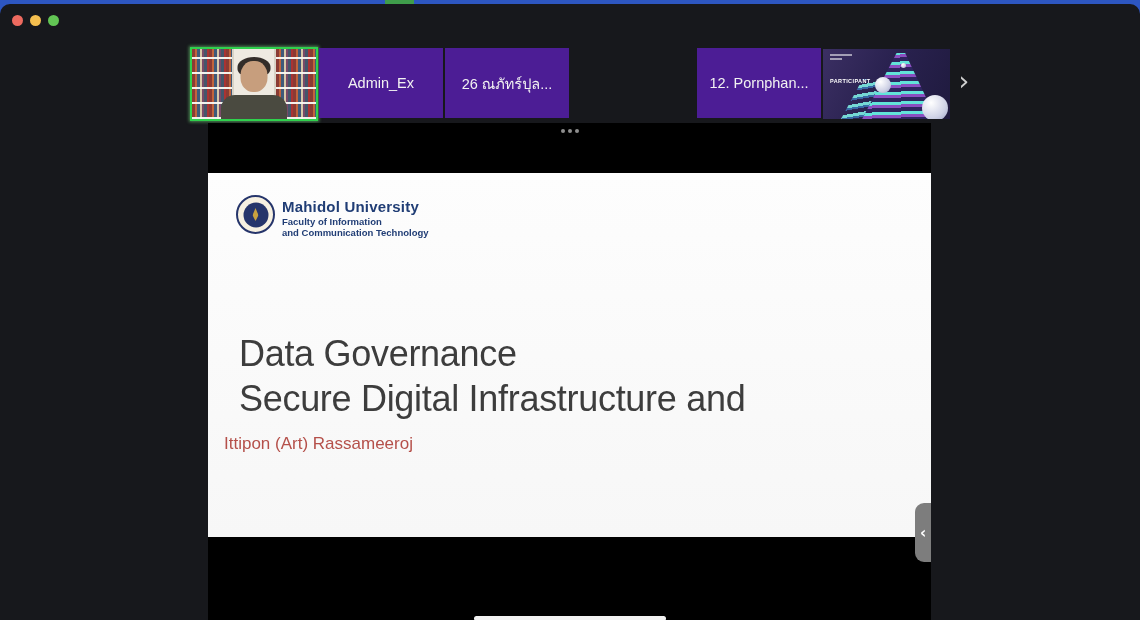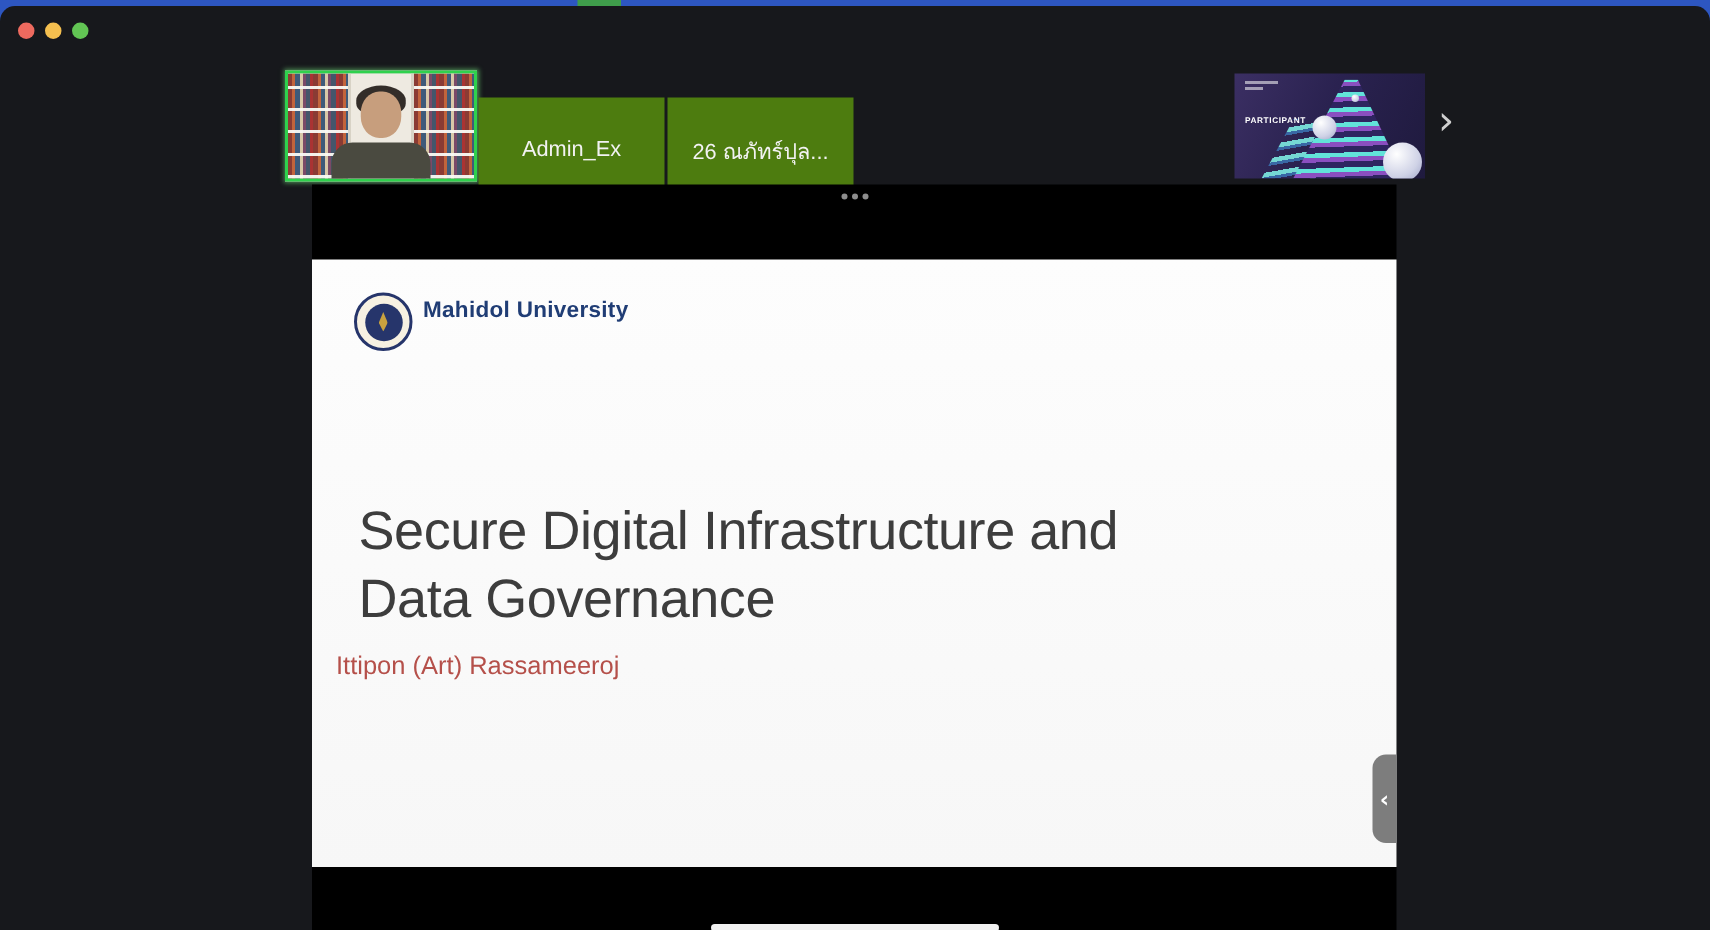--- a/index.html
+++ b/index.html
@@ -13,21 +13,21 @@
   
   .app-window { position:absolute; left:0; top:4px; width:1140px; height:616px;
                 background:#17181c; border-radius:10px 10px 0 0; }
 
   
   .traffic { position:absolute; left:12px; top:11px; display:flex; gap:7px; }
   .tl { width:11px; height:11px; border-radius:50%; }
 
   
   .filmstrip { position:absolute; left:190px; top:39px; width:800px; height:78px; }
-  .tile { position:absolute; top:22px; height:70px; background:#4d7c0f; display:flex;
+  .tile { position:absolute; top:5px; height:70px; background:#4c1d95; display:flex;
           align-items:center; justify-content:center; }
   .tile .pname { color:#f2f2f2; font-size:14.5px; font-weight:500; white-space:nowrap;
                  overflow:hidden; text-overflow:ellipsis; max-width:118px; }
 
   
   .video-tile { position:absolute; left:0; top:4px; width:128px; height:74px;
                 border:2px solid #2fd14d; box-shadow:0 0 3px 1px rgba(120,235,130,.55);
                 background:#e7e2d8; overflow:hidden; }
   .shelf { position:absolute; top:0; height:100%; width:40px;
      background:
@@ -71,21 +71,21 @@
 
   
   .share-region { position:absolute; left:208px; top:119px; width:723px; height:501px; background:#000; }
   .more-dots { position:absolute; left:50%; top:4px; transform:translateX(-50%);
                display:flex; gap:3px; padding:2px; cursor:pointer; }
   .more-dots i { width:4px; height:4px; border-radius:50%; background:#8e8e8e; }
   .home-bar { position:absolute; left:50%; top:493px; transform:translateX(-50%);
               width:192px; height:5px; border-radius:3px; background:#f2f2f2; }
 
   
-  .slide { position:absolute; left:0; top:50px; width:723px; height:405px;
+  .slide { position:absolute; left:0; top:50px; width:723px; height:364px;
            background:linear-gradient(180deg, #fdfdfd 0%, #f7f7f7 100%);padding-left:32px; }
   .logo-row { position:absolute; left:28px; top:22px; display:flex; align-items:flex-start; }
   .emblem { width:39px; height:39px; border-radius:50%; background:#f7f1e2;
             border:2px solid #26356b; position:relative; }
   .emblem-inner { position:absolute; left:50%; top:50%; transform:translate(-50%,-50%);
                   width:25px; height:25px; border-radius:50%; background:#26356b; }
   .emblem-crest { position:absolute; left:50%; top:50%; transform:translate(-50%,-50%);
                   width:6px; height:13px; background:#c9a23f;
                   clip-path:polygon(50% 0, 100% 55%, 50% 100%, 0 55%); }
   .logo-text { margin-left:7px; padding-top:3px; color:#203d75; }
@@ -126,20 +126,23 @@
       <div class="person-head"></div>
       <div class="person-body"></div>
     </div>
 
     <div class="tile" style="left:129px; width:124px;">
       <span class="pname">Admin_Ex</span>
     </div>
     <div class="tile" style="left:255px; width:124px;">
       <span class="pname">26 ณภัทร์ปุล...</span>
     </div>
+    <div class="tile" style="left:507px; width:124px;">
+      <span class="pname">12. Pornphan...</span>
+    </div>
 
     <div class="thumb-tile">
       <div class="stairs-side"></div>
       <div class="stairs"></div>
       <span class="sphere sp-mid"></span>
       <span class="sphere sp-small"></span>
       <span class="sphere sp-big"></span>
       <div class="micro-text">
         <div class="micro-line ml1"></div>
           <div class="micro-line ml2"></div>
@@ -161,26 +164,30 @@
     <div class="slide">
 
       <div class="logo-row">
         <div class="emblem">
           <div class="emblem-inner">
               <div class="emblem-crest"></div>
             </div>
         </div>
         <div class="logo-text">
           <div class="logo-org">Mahidol University</div>
+          <div class="logo-fac">
+            <div>Faculty of Information</div>
+            <div>and Communication Technology</div>
+          </div>
         </div>
       </div>
 
       <div class="slide-title">
+        <div>Data Governance</div>
         <div>Secure Digital Infrastructure and</div>
-        <div>Data Governance</div>
       </div>
 
       <div class="presenter">Ittipon (Art) Rassameeroj</div>
 
       <button class="panel-handle"><span>‹</span></button>
     </div>
 
     <div class="home-bar"></div>
   </div>
 

